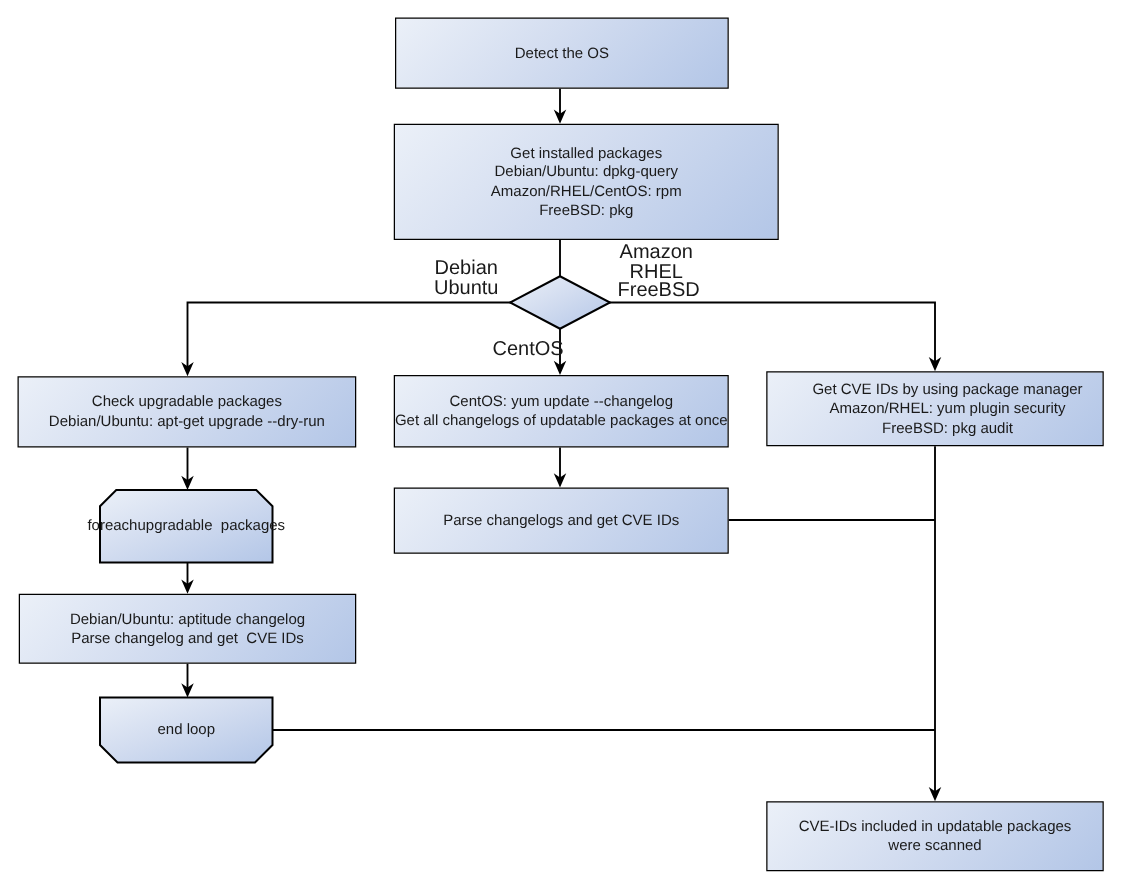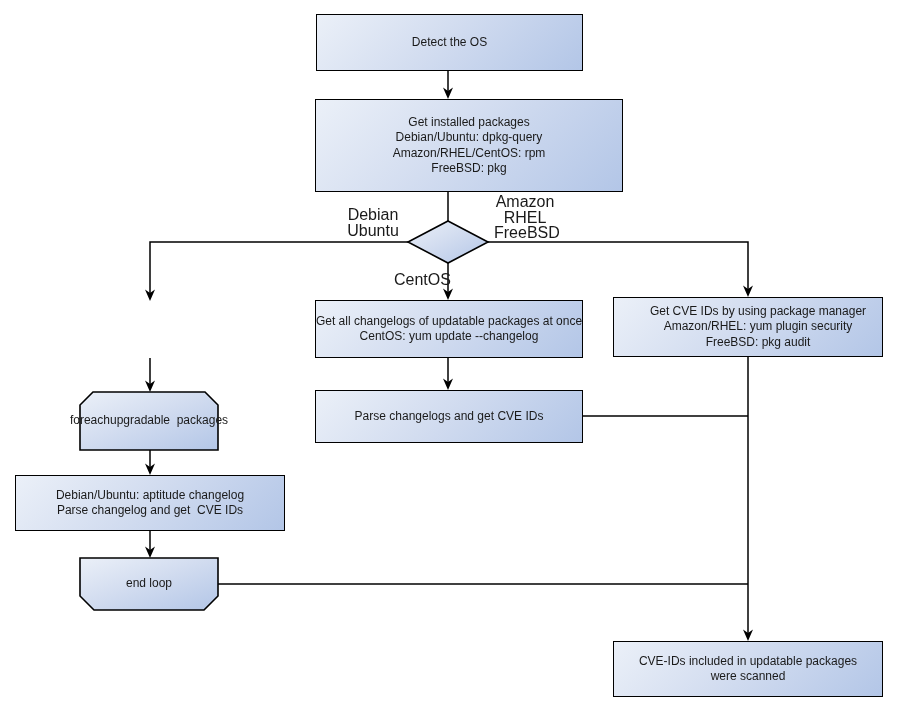--- a/index.html
+++ b/index.html
@@ -109,24 +109,28 @@
     <div class="nl">Detect the OS</div>
   </div>
 
   <div class="node" style="left:315px;top:99px;width:308px;height:93px;">
     <div class="nl">Get installed packages</div>
     <div class="nl">Debian/Ubuntu: dpkg-query</div>
     <div class="nl">Amazon/RHEL/CentOS: rpm</div>
     <div class="nl">FreeBSD: pkg</div>
   </div>
 
+  <div class="node" style="left:14px;top:301px;width:271px;height:57px;">
+    <div class="nl">Check upgradable packages</div>
+    <div class="nl">Debian/Ubuntu: apt-get upgrade --dry-run</div>
+  </div>
 
   <div class="node" style="left:315px;top:300px;width:268px;height:58px;">
+    <div class="nl">CentOS: yum update --changelog</div>
     <div class="nl">Get all changelogs of updatable packages at once</div>
-    <div class="nl">CentOS: yum update --changelog</div>
   </div>
 
   <div class="node" style="left:613px;top:297px;width:270px;height:60px;padding-left:20px;">
     <div class="nl">Get CVE IDs by using package manager</div>
     <div class="nl">Amazon/RHEL: yum plugin security</div>
     <div class="nl">FreeBSD: pkg audit</div>
   </div>
 
   <div class="node" style="left:315px;top:390px;width:268px;height:53px;">
     <div class="nl">Parse changelogs and get CVE IDs</div>

